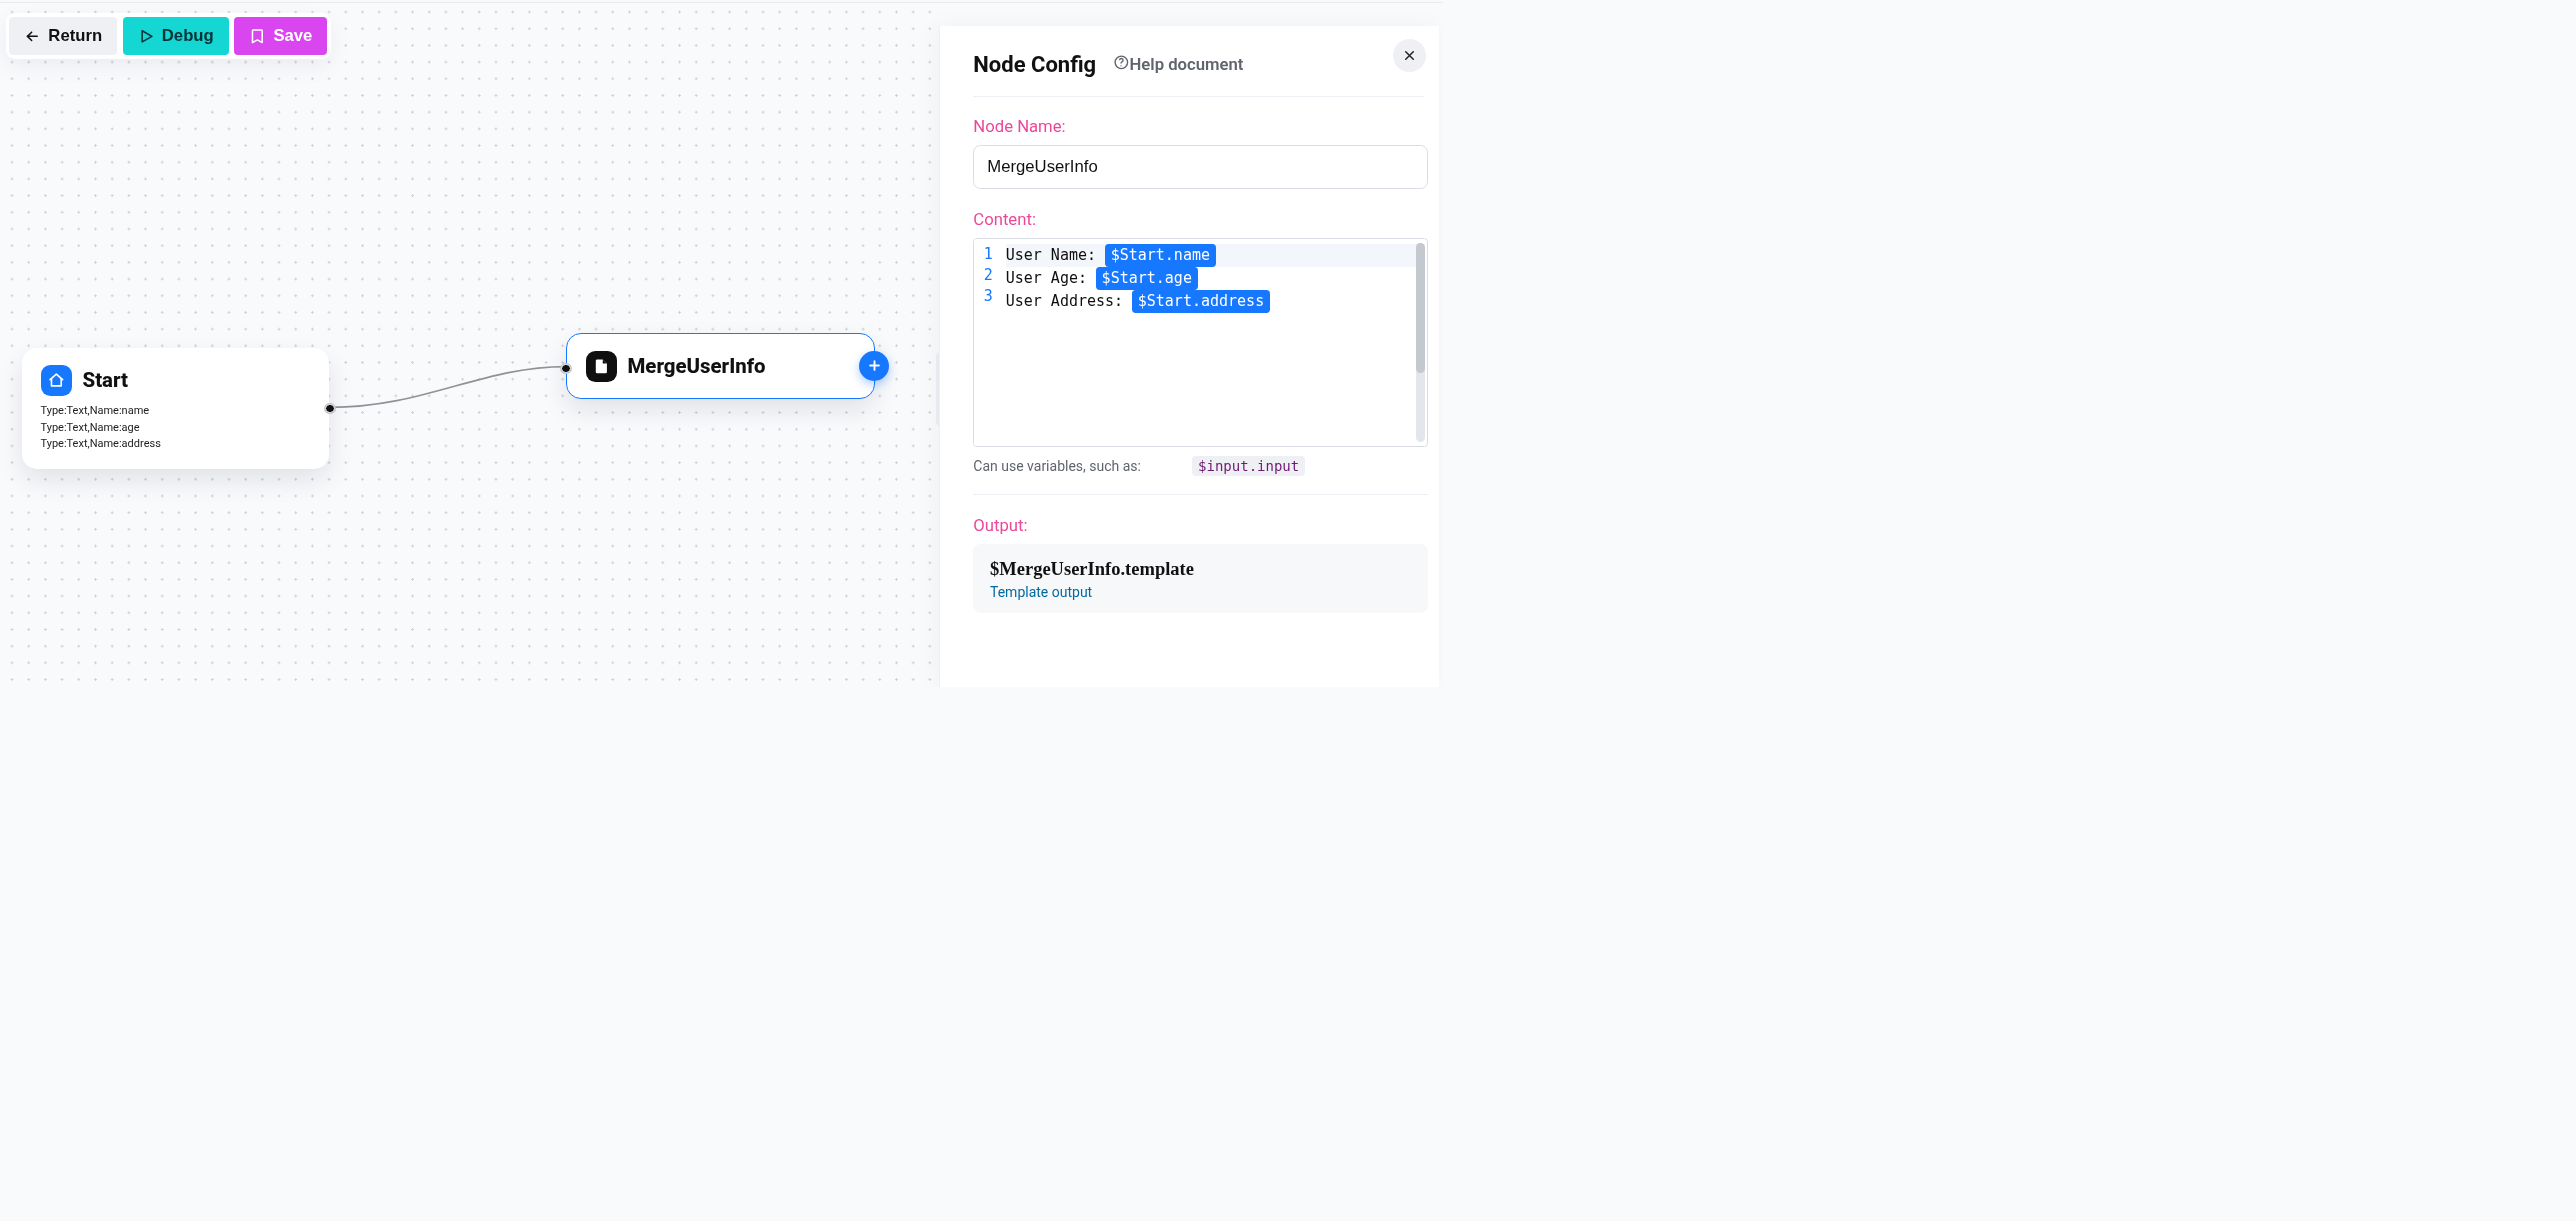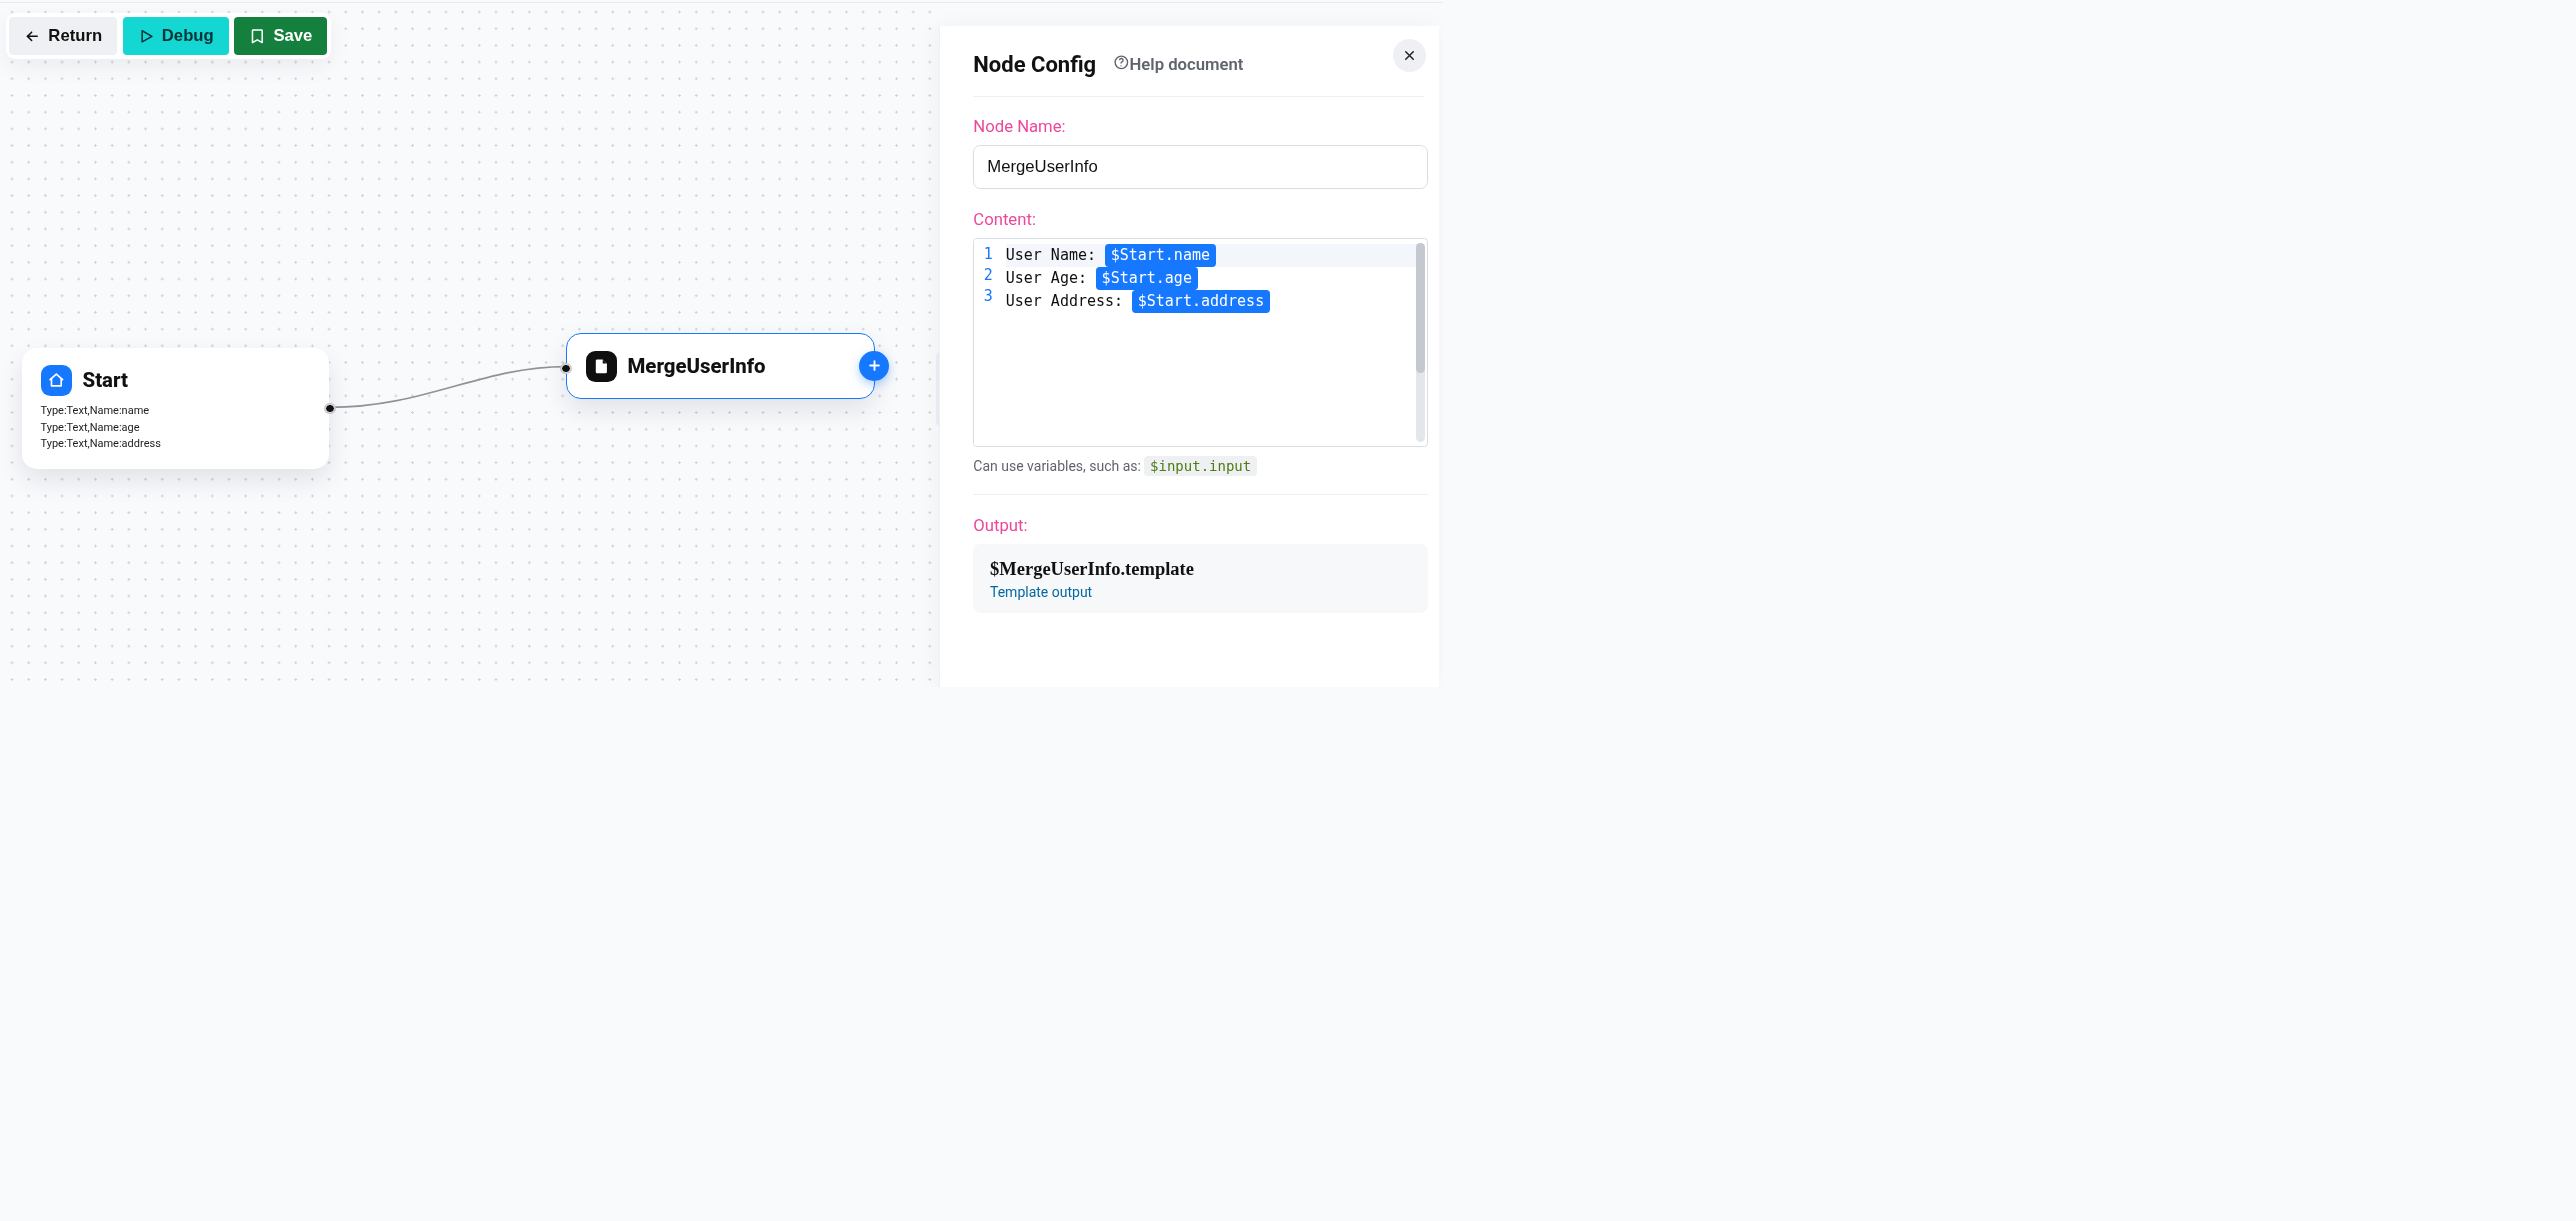--- a/index.html
+++ b/index.html
@@ -35,21 +35,21 @@
     gap: 7.4px;
     border: none;
     border-radius: 4px;
     padding: 9.3px 15px;
     font-size: 16.7px;
     font-weight: 700;
     cursor: pointer;
   }
   .btn-return { background: #eef0f3; color: #111; }
   .btn-debug  { background: #14d6d3; color: #063436; }
-  .btn-save   { background: #15803d; color: #fff; }
+  .btn-save   { background: #d946ef; color: #fff; }
   .ico { display: inline-flex; }
   .ico svg { display:block; }
 
   
   .canvas {
     position: absolute;
     top: 0; left: 0;
     width: 940px;
     height: 687px;
     background-image: radial-gradient(circle, #cfd2d8 1.1px, transparent 1.1px);
@@ -224,21 +224,22 @@
     color: #60646c;
     border-bottom: 0.9px solid #eceff3;
     padding-bottom: 20.4px;
     width: 455px;
   }
   .hint .tok {
     background: #eef0f3;
     padding: 1.9px 5.6px;
     border-radius: 3.7px;
     font-family: ui-monospace, SFMono-Regular, Menlo, Consolas, monospace;
-    color: #4d7c0f;
+    color: #701a75;
+    margin-left: 48px;
   }
 
   .output-label { margin-top: 20.4px; }
   .output-card {
     margin-top: 9.3px;
     width: 455px;
     background: #f6f8fa;
     border-radius: 7.4px;
     padding: 15px 16.7px 13px;
   }

